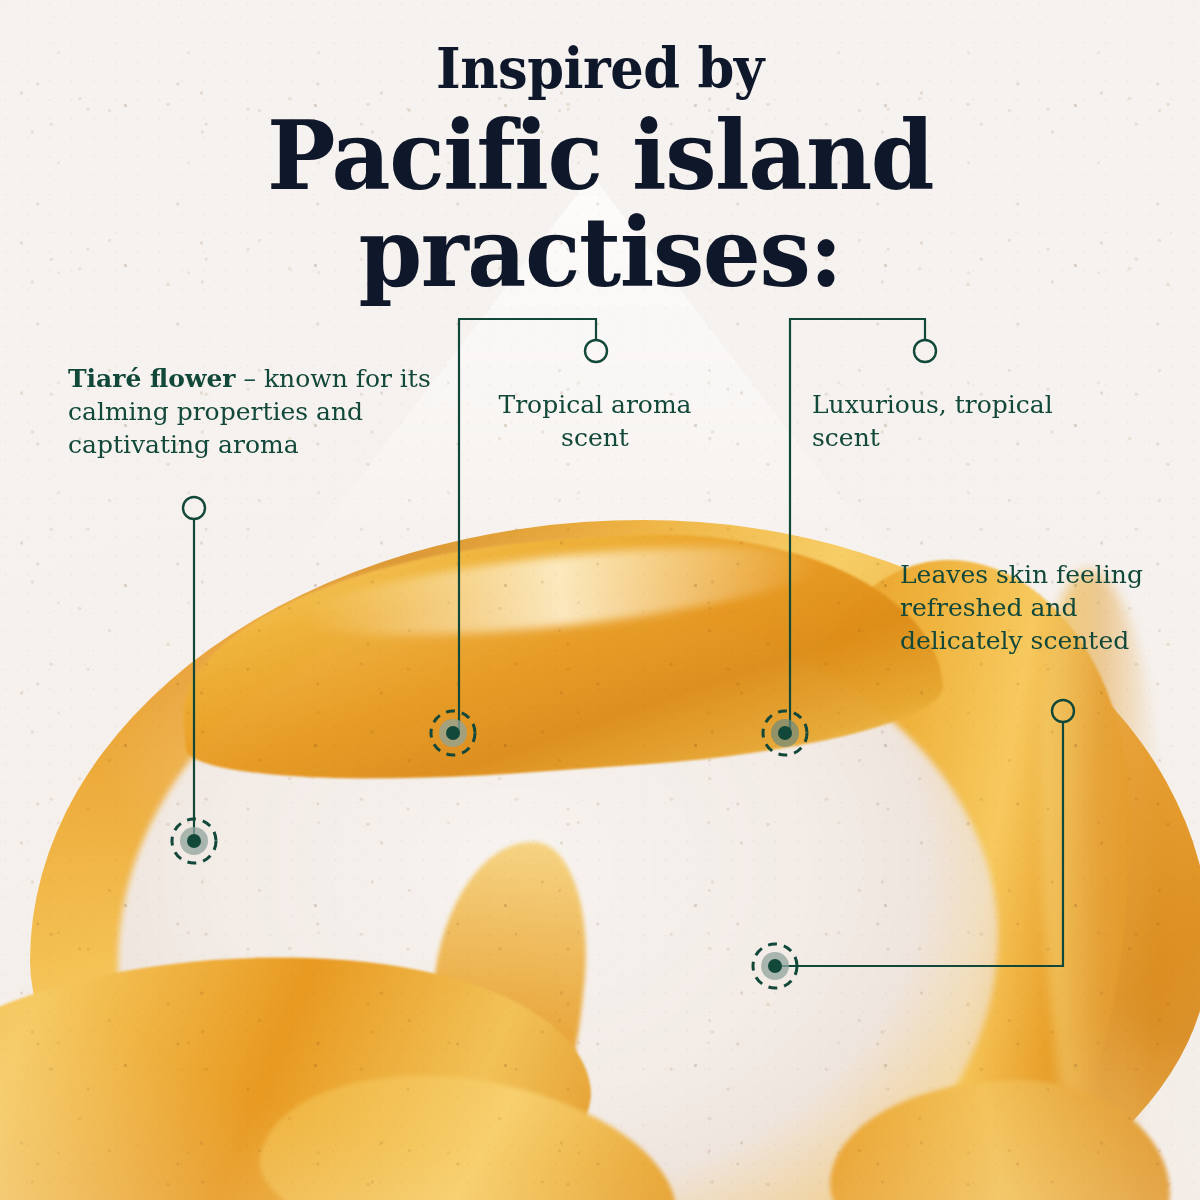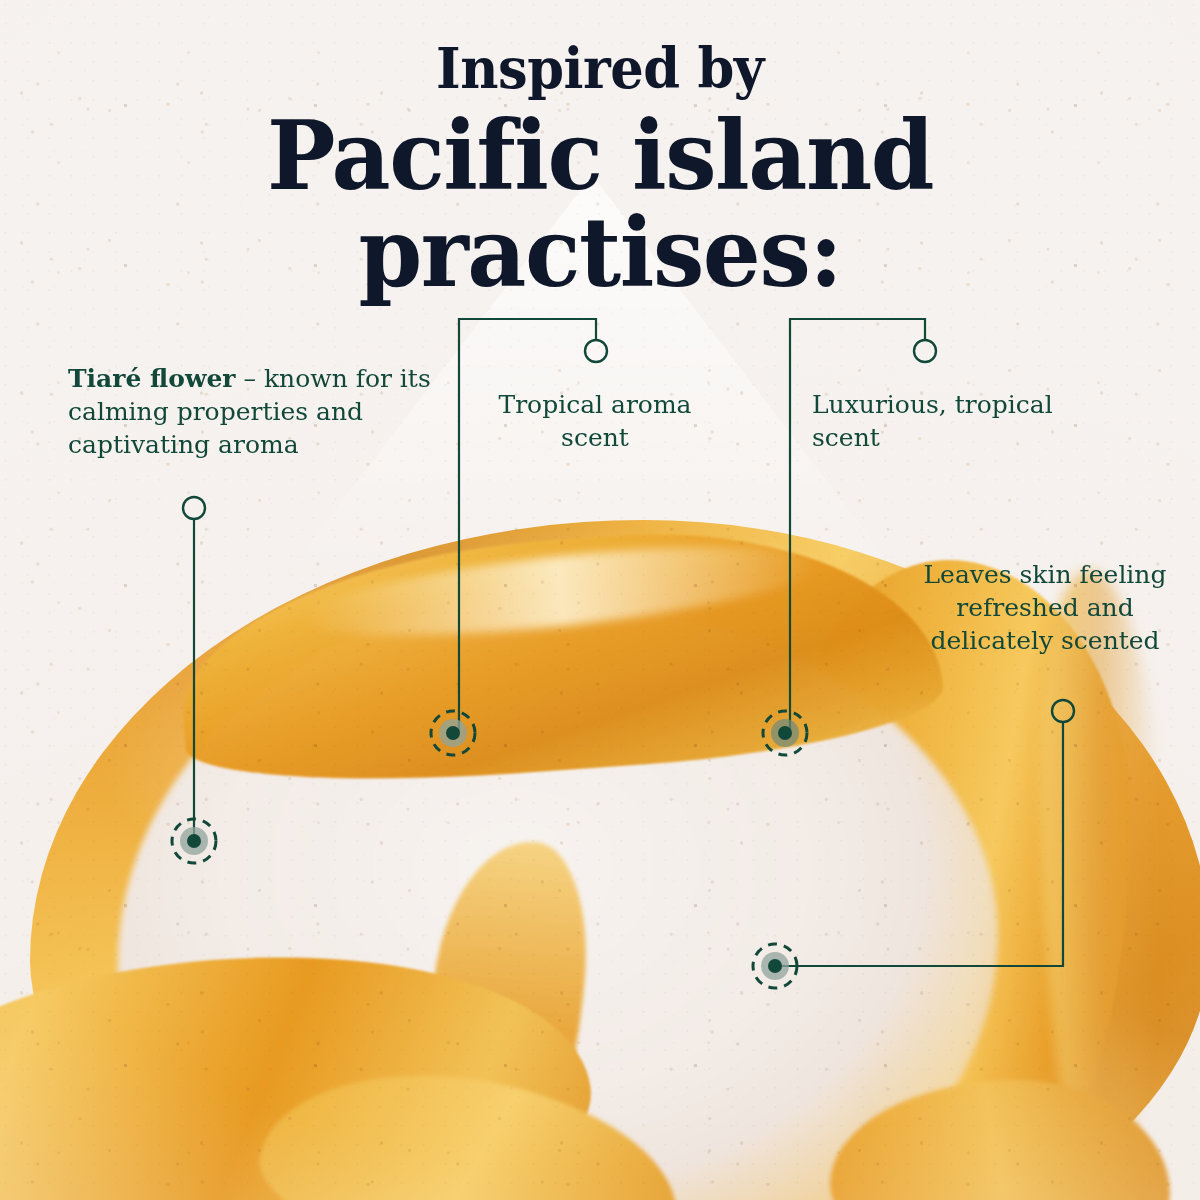--- a/index.html
+++ b/index.html
@@ -185,21 +185,21 @@
     position:absolute;
     color:#12483a;
     font-size:25px;
     line-height:1.32;
     z-index:12;
   }
   .callout b{font-weight:700;}
   .c1{left:20px;top:362px;width:368px;text-align:left;margin-left:48px;}
   .c2{left:466px;top:388px;width:258px;text-align:center;}
   .c3{left:812px;top:388px;width:250px;text-align:left;}
-  .c4{left:900px;top:558px;width:290px;text-align:center;}
+  .c4{left:900px;top:558px;width:290px;}
 
   
   .connectors{position:absolute;inset:0;z-index:11;}
 
   
   .marker{position:absolute;z-index:11;}
 </style>
 </head>
 <body>
 

